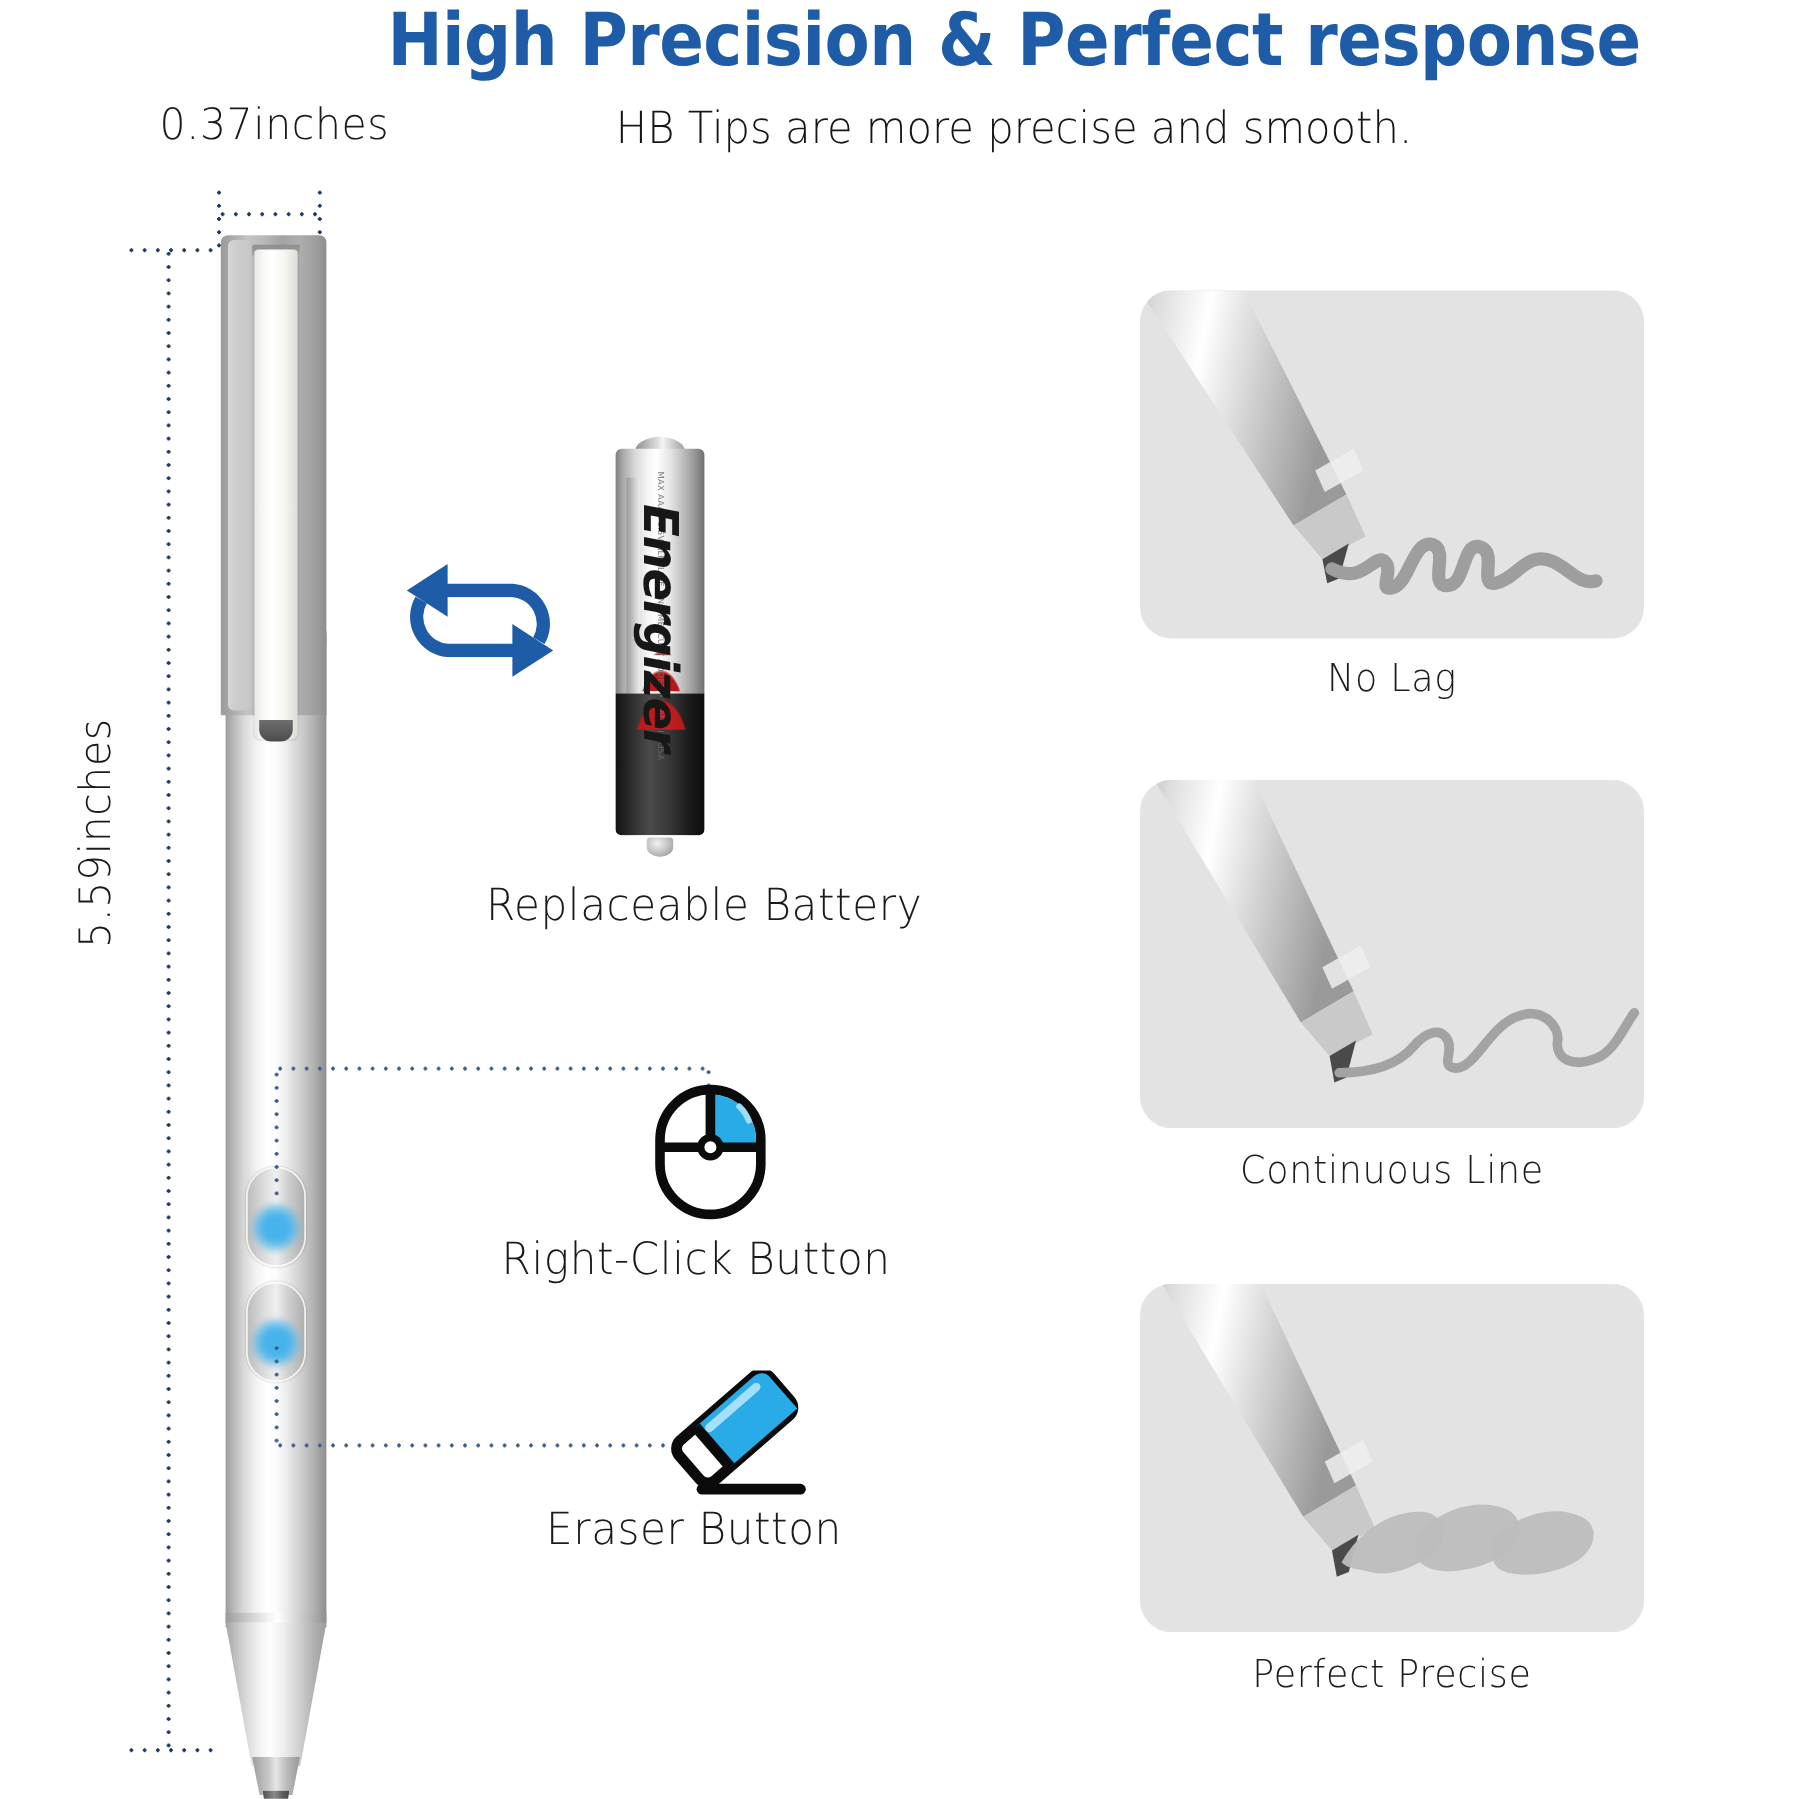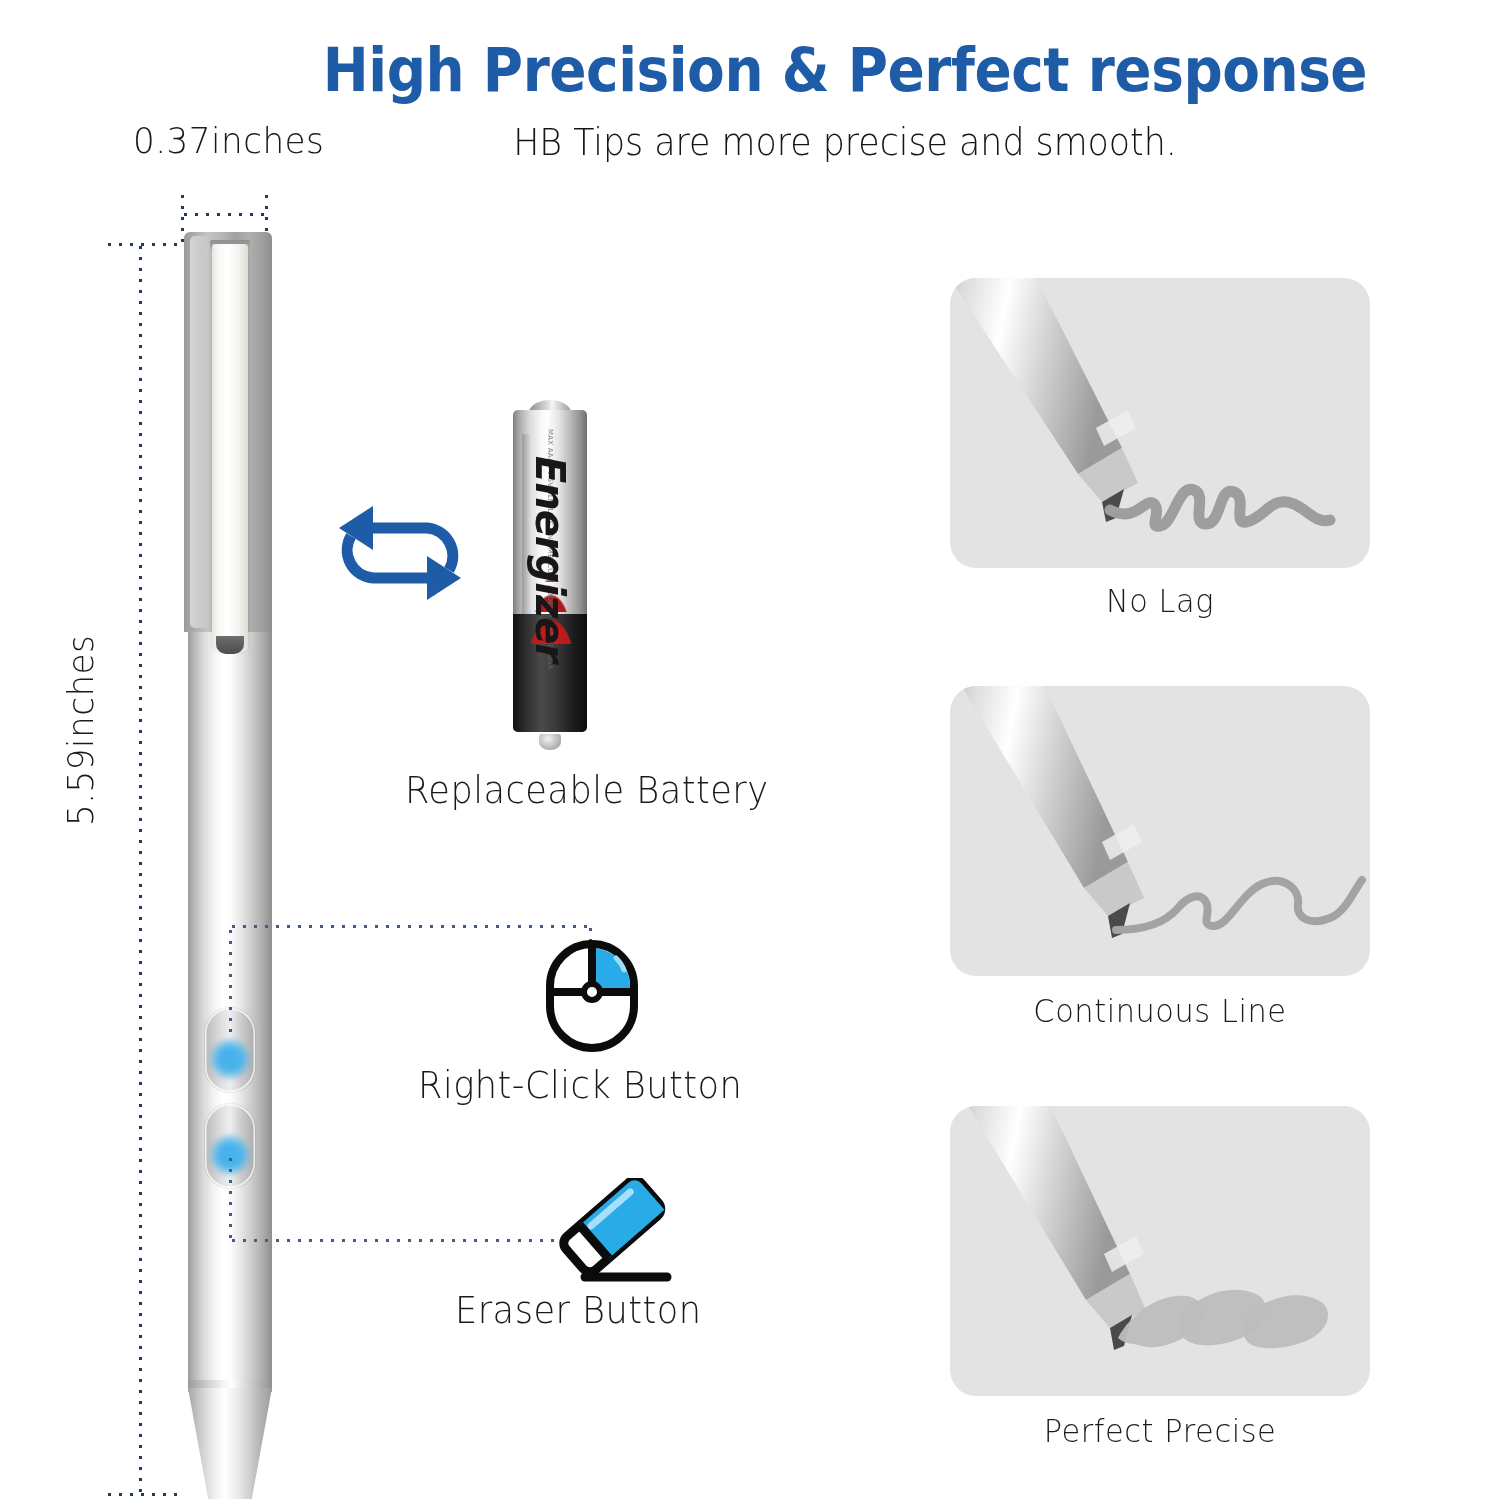--- a/index.html
+++ b/index.html
@@ -1,21 +1,21 @@
 <!DOCTYPE html>
 <html><head>
 <meta charset="utf-8">
 <style>
   html,body{margin:0;padding:0;background:#fff;}
   body{
     width:1499px;height:1499px;position:relative;overflow:hidden;
     font-family:"DejaVu Sans","Liberation Sans",sans-serif;
     -webkit-font-smoothing:antialiased;
   }
-  .stage{position:absolute;inset:0;margin-top:36px;}
+  .stage{position:absolute;inset:0;}
 
   
   #headline{
     position:absolute; left:200px; top:2px; width:1290px; text-align:center;
     font-family:"DejaVu Sans","Liberation Sans",sans-serif;
     font-weight:700; font-size:61px; letter-spacing:-0.5px;
     color:#1F5CA8; line-height:1.05;
     transform:scaleX(0.90); transform-origin:center top;
     white-space:nowrap;
   }

